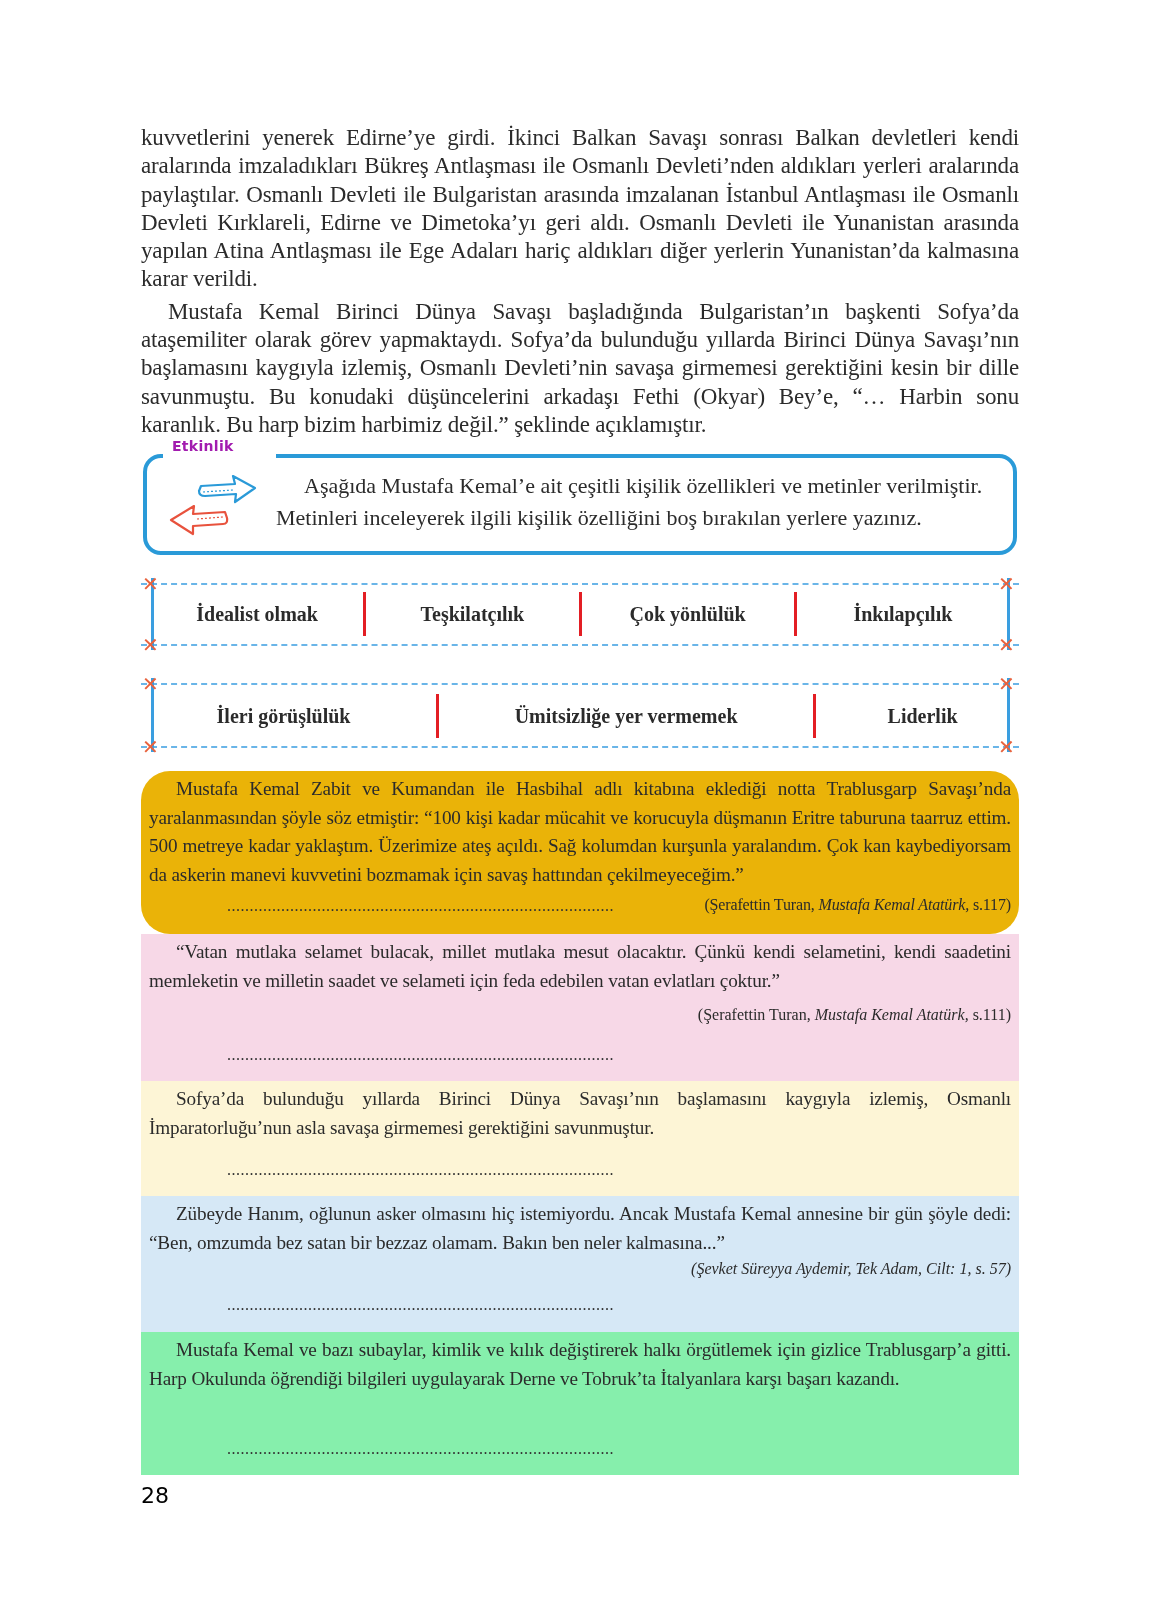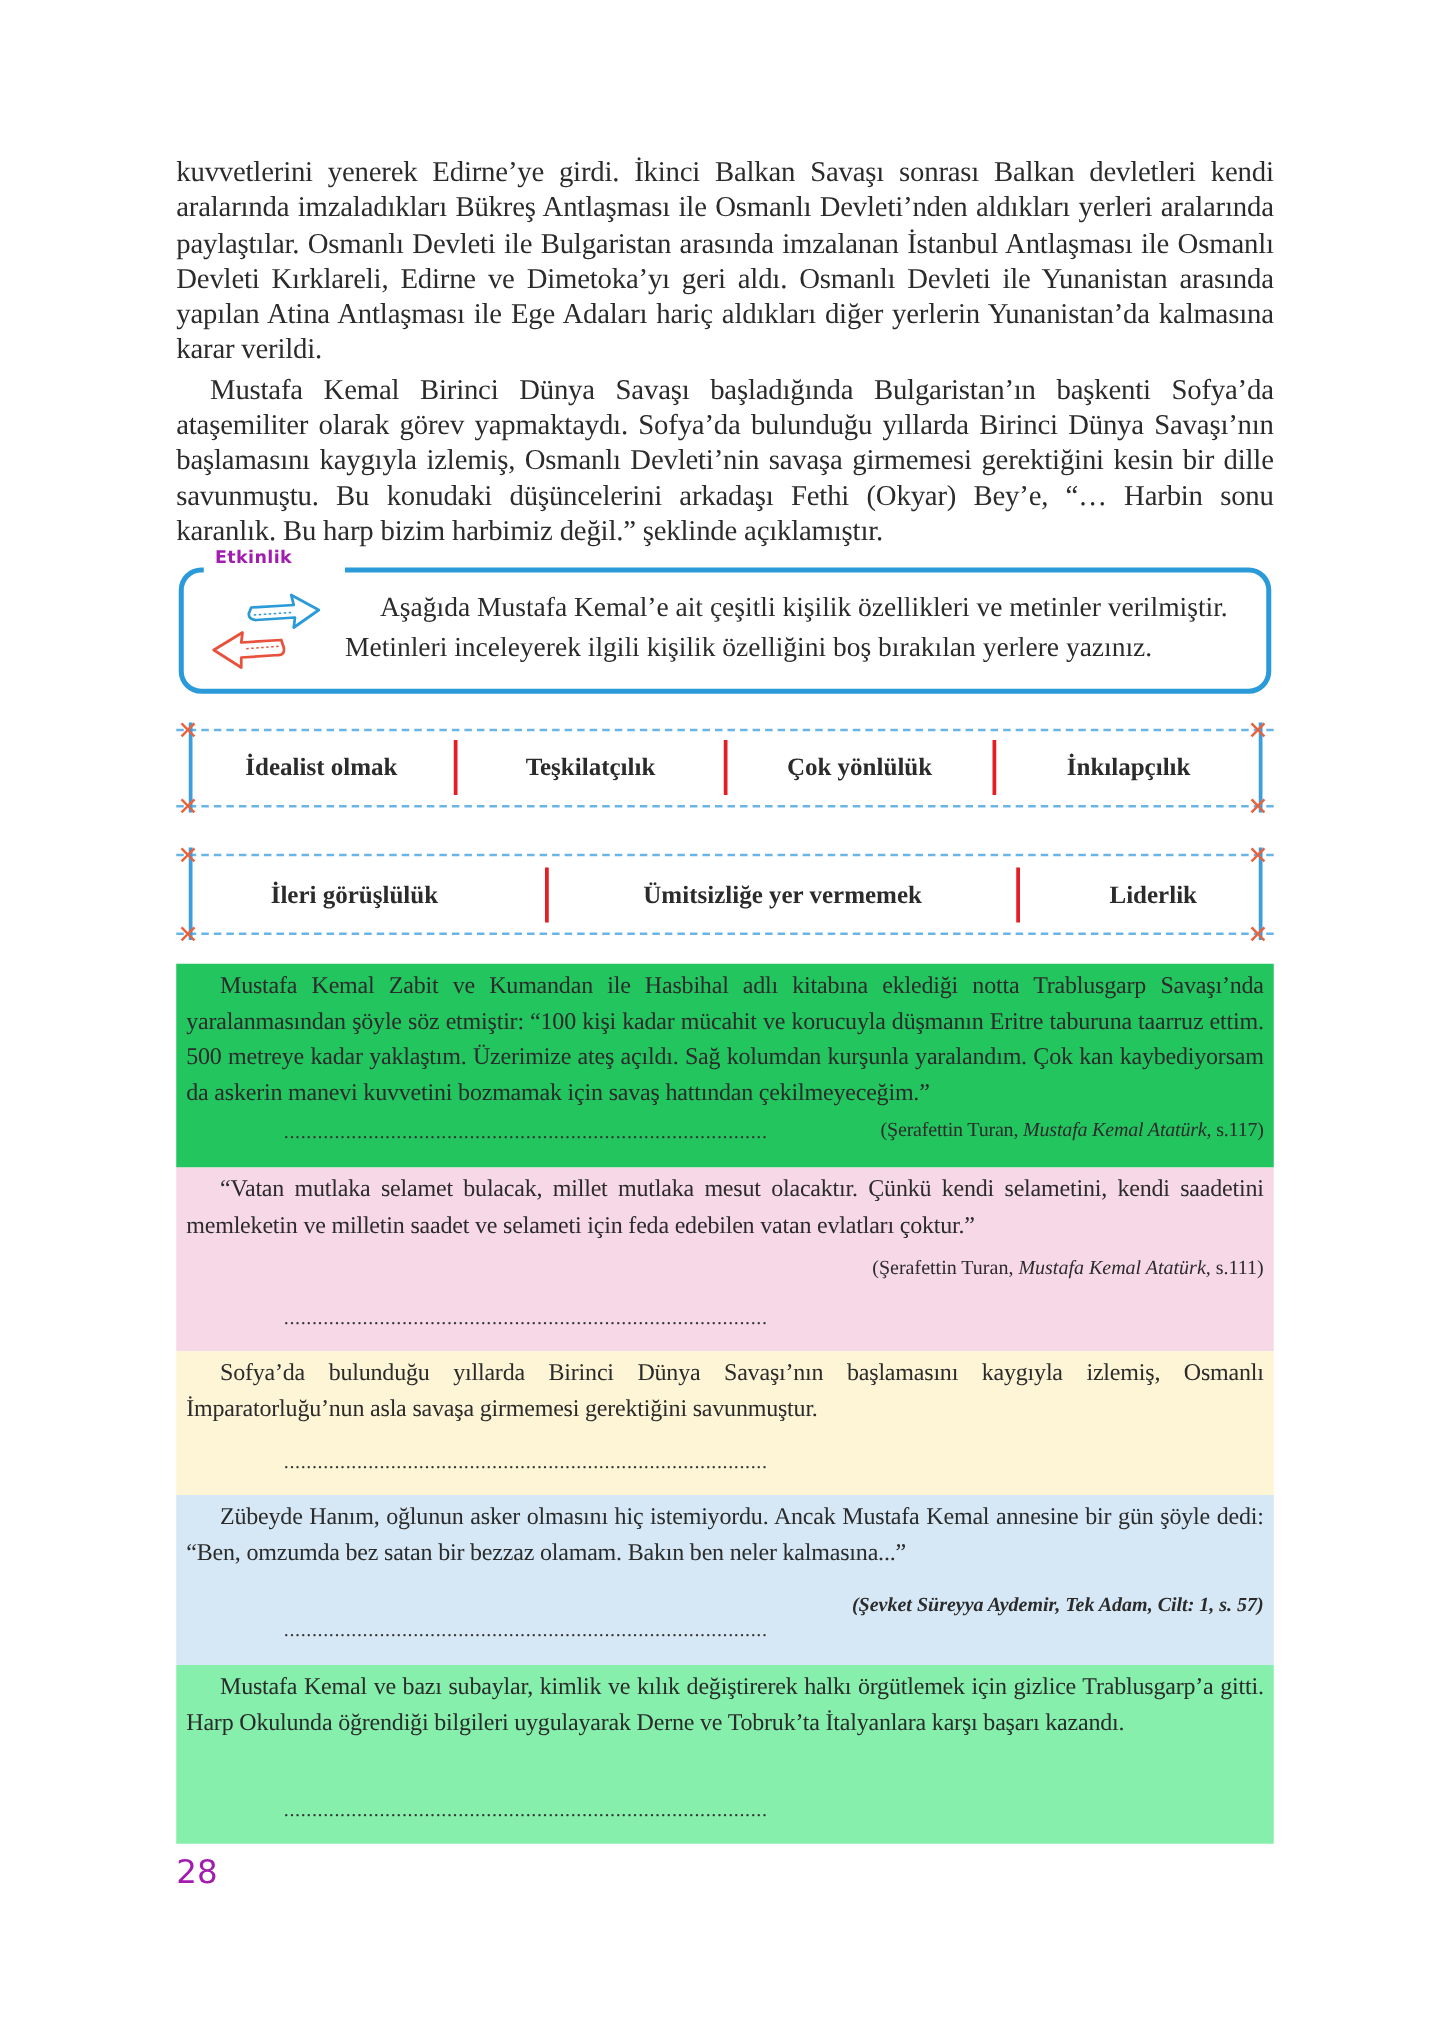--- a/index.html
+++ b/index.html
@@ -30,28 +30,28 @@
   .strip .cells { position:absolute; left:10px; right:10px; display:flex; align-items:center; }
   .strip .cell { flex:1; text-align:center; font-weight:bold; font-size:20px; color:#2b2b2b; }
   .strip .sep { width:3px; height:44px; background:#e31e24; flex:none; }
 
   
   .panel { position:absolute; left:141px; width:878px; box-sizing:border-box; padding:4px 8px 0 8px; }
   .panel .para { font-size:19.2px; line-height:28.5px; }
   .panel .src { font-size:16px; text-align:right; margin:0; line-height:24px; }
   .panel .src i { font-style:italic; }
   .panel .blank { position:absolute; left:86px; font-size:16px; letter-spacing:0.5px; color:#333; }
-  #p1 { top:771px; height:163px; background:#22c55e; }
+  #p1 { top:771px; height:163px; background:#eab308;border-radius:29px; }
   #p2 { top:934px; height:147px; background:#f7d8e7; }
   #p3 { top:1081px; height:115px; background:#fdf5d6; }
   #p4 { top:1196px; height:136px; background:#d6e8f6; }
   #p5 { top:1332px; height:143px; background:#86efac; }
   .inline-src { float:right; font-size:16px; margin-top:2px; }
 
-  #page-number { position:absolute; left:141px; top:1483px; font-family:"DejaVu Sans", sans-serif; font-size:26px; color:#a21caf; }
+  #page-number { position:absolute; left:141px; top:1483px; font-family:"DejaVu Sans", sans-serif; font-size:22px; color:#000000; }
 </style>
 </head>
 <body>
 
 <div id="intro" class="col">
   <p class="para">kuvvetlerini yenerek Edirne’ye girdi. İkinci Balkan Savaşı sonrası Balkan devletleri kendi aralarında imzaladıkları Bükreş Antlaşması ile Osmanlı Devleti’nden aldıkları yerleri aralarında paylaştılar. Osmanlı Devleti ile Bulgaristan arasında imzalanan İstanbul Antlaşması ile Osmanlı Devleti Kırklareli, Edirne ve Dimetoka’yı geri aldı. Osmanlı Devleti ile Yunanistan arasında yapılan Atina Antlaşması ile Ege Adaları hariç aldıkları diğer yerlerin Yunanistan’da kalmasına karar verildi.</p>
   <p class="para indent">Mustafa Kemal Birinci Dünya Savaşı başladığında Bulgaristan’ın başkenti Sofya’da ataşemiliter olarak görev yapmaktaydı. Sofya’da bulunduğu yıllarda Birinci Dünya Savaşı’nın başlamasını kaygıyla izlemiş, Osmanlı Devleti’nin savaşa girmemesi gerektiğini kesin bir dille savunmuştu. Bu konudaki düşüncelerini arkadaşı Fethi (Okyar) Bey’e, “… Harbin sonu karanlık. Bu harp bizim harbimiz değil.” şeklinde açıklamıştır.</p>
 </div>
 
 <div id="activity" class="col">
@@ -123,21 +123,21 @@
   <div class="blank" style="top:112px;">......................................................................................</div>
 </div>
 
 <div id="p3" class="panel">
   <p class="para indent">Sofya’da bulunduğu yıllarda Birinci Dünya Savaşı’nın başlamasını kaygıyla izlemiş, Osmanlı İmparatorluğu’nun asla savaşa girmemesi gerektiğini savunmuştur.</p>
   <div class="blank" style="top:80px;">......................................................................................</div>
 </div>
 
 <div id="p4" class="panel">
   <p class="para indent">Zübeyde Hanım, oğlunun asker olmasını hiç istemiyordu. Ancak Mustafa Kemal annesine bir gün şöyle dedi: “Ben, omzumda bez satan bir bezzaz olamam. Bakın ben neler kalmasına...”</p>
-  <p class="src" style="margin-top:16px;font-weight:bold;"><i>(Şevket Süreyya Aydemir, Tek Adam, Cilt: 1, s. 57)</i></p>
+  <p class="src" style="margin-top:0;"><i>(Şevket Süreyya Aydemir, Tek Adam, Cilt: 1, s. 57)</i></p>
   <div class="blank" style="top:100px;">......................................................................................</div>
 </div>
 
 <div id="p5" class="panel">
   <p class="para indent">Mustafa Kemal ve bazı subaylar, kimlik ve kılık değiştirerek halkı örgütlemek için gizlice Trablusgarp’a gitti. Harp Okulunda öğrendiği bilgileri uygulayarak Derne ve Tobruk’ta İtalyanlara karşı başarı kazandı.</p>
   <div class="blank" style="top:108px;">......................................................................................</div>
 </div>
 
 <div id="page-number">28</div>
 

